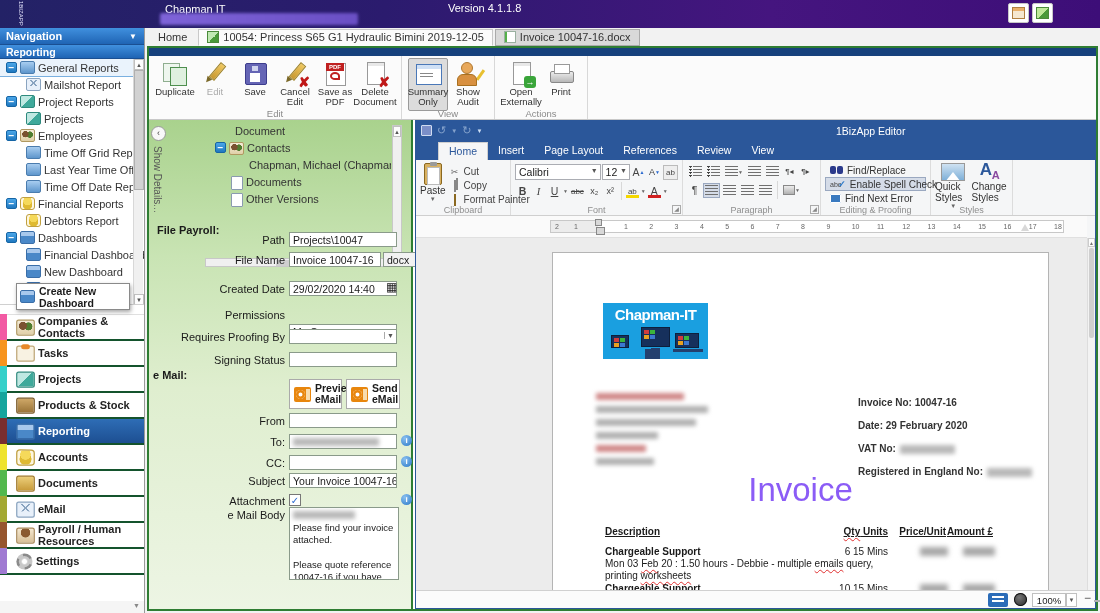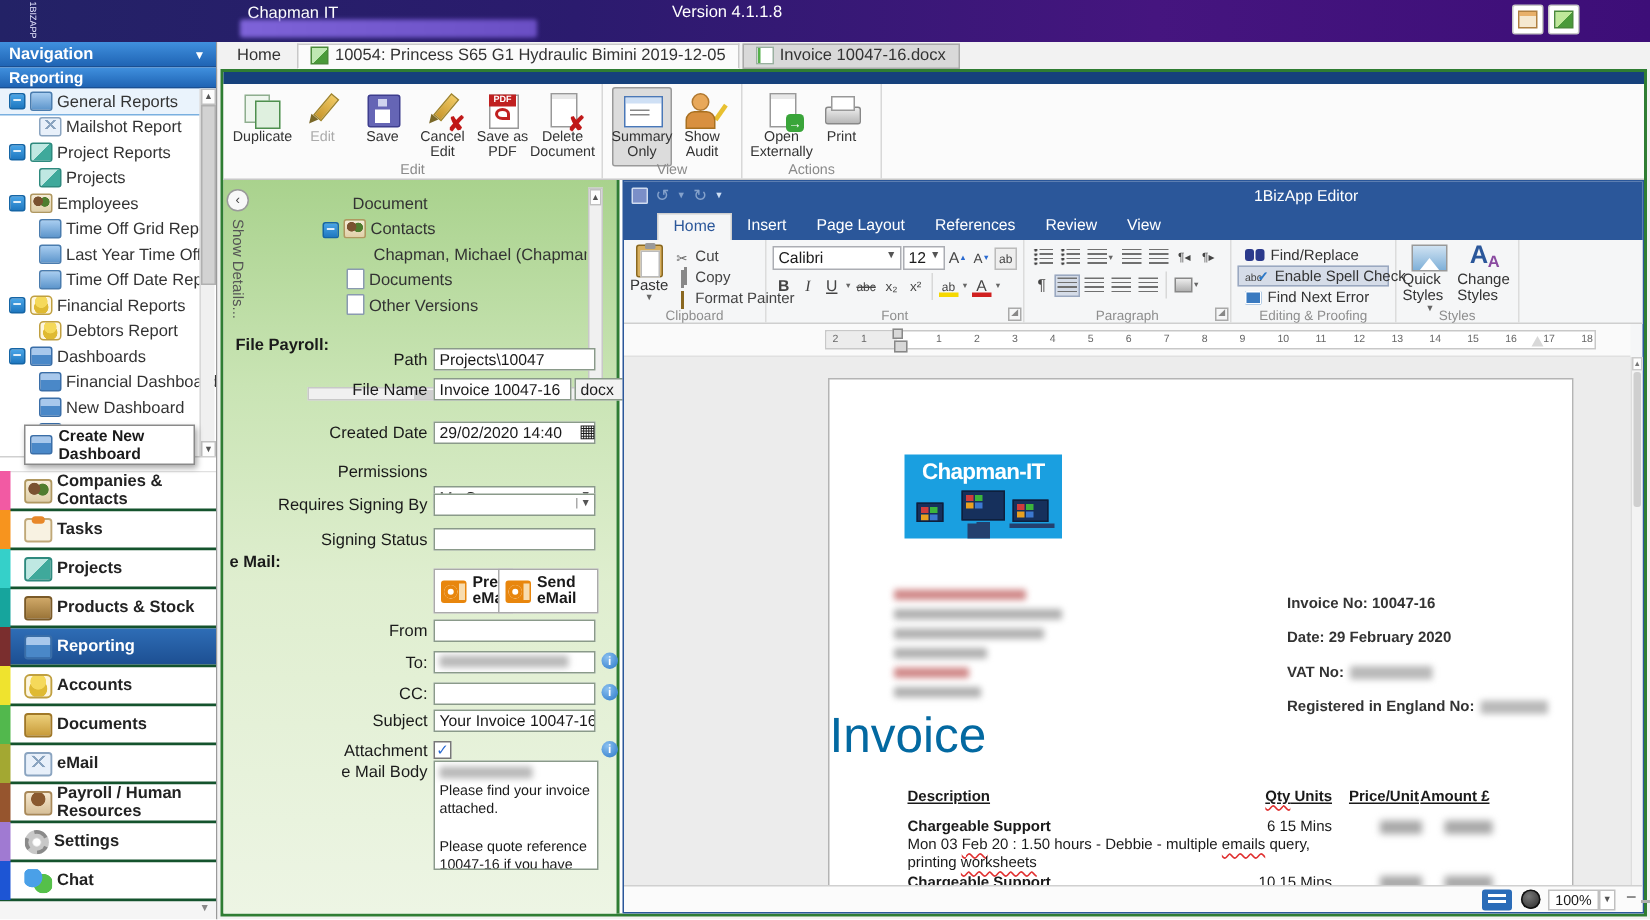--- a/index.html
+++ b/index.html
@@ -97,21 +97,21 @@
   .i-open .ar{position:absolute;right:-1px;bottom:-1px;width:12px;height:12px;line-height:12px;text-align:center;background:#3aa53a;color:#fff;border-radius:3px;font-size:9px;font-weight:bold}
   .i-print::before{content:"";position:absolute;left:3px;top:10px;width:22px;height:10px;background:linear-gradient(#ececec,#b8b8b8);border:1px solid #888;border-radius:2px}
   .i-print::after{content:"";position:absolute;left:7px;top:3px;width:14px;height:8px;background:#fff;border:1px solid #999}
 
   
   #details{position:absolute;left:0;top:72px;width:264px;bottom:0;border-right:2px solid #2f7d33;
     background:linear-gradient(180deg,#a9d28d,#c9e4b4 28%,#dfeecf 55%,#edf5e4 100%)}
   #collapse{position:absolute;left:2px;top:6px;width:15px;height:15px;border-radius:50%;background:#f8f8f8;border:1px solid #9a9a9a;font-size:9px;text-align:center;line-height:13px;color:#444}
   #show-details{position:absolute;left:3px;top:26px;writing-mode:vertical-rl;font-size:10px;color:#555}
   #dtree{position:absolute;left:56px;top:5px;width:186px;height:132px}
-  .dt-row{height:17px;display:flex;align-items:flex-end;gap:3px;white-space:nowrap;overflow:hidden;color:#333}
+  .dt-row{height:17px;display:flex;align-items:flex-start;gap:3px;white-space:nowrap;overflow:hidden;color:#333}
   #dtree-vs{position:absolute;left:243px;top:5px;width:10px;height:141px;background:#f0f0f0;border:1px solid #c8c8c8}
   #dtree-hs{position:absolute;left:56px;top:138px;width:186px;height:9px;background:#f0f0f0;border:1px solid #c8c8c8}
   #dtree-hthumb{position:absolute;left:70px;top:1px;width:70px;height:6px;background:#cfcfcf}
   .flabel{position:absolute;width:128px;text-align:right;color:#1a1a1a}
   .finput{position:absolute;left:140px;width:108px;height:15px;background:#fff;border:1px solid #8a9a8a;font-size:10.5px;padding:1px 3px;white-space:nowrap;overflow:hidden}
   .combo-arrow{position:absolute;right:2px;top:2px;font-size:7px;color:#555}
   #fd-title{position:absolute;left:8px;top:104px;font-weight:bold}
   #email-title{position:absolute;left:4px;top:249px;font-weight:bold}
   .olbtn{position:absolute;height:30px;background:#fff;border:1px solid #aaa;display:flex;align-items:center;gap:4px;padding:0 4px;font-weight:bold;font-size:10.5px;line-height:1.05}
   .ol{width:17px;height:15px;background:#e8860d;border-radius:2px;position:relative;flex:none}
@@ -188,21 +188,21 @@
   #dev-mon::after{content:"";position:absolute;left:9px;top:20px;width:9px;height:4px;background:#24406e;box-shadow:-3px 4px 0 3px #24406e}
   #dev-tab{left:8px;top:32px;width:18px;height:13px}
   #dev-lap{left:72px;top:30px;width:24px;height:15px}
   #dev-lap::after{content:"";position:absolute;left:-3px;top:15px;width:30px;height:3px;background:#24406e}
   #doc-addr{position:absolute;left:43px;top:140px}
   #doc-addr div{height:7px;margin-bottom:6px;filter:blur(2px);border-radius:1px;background:#b0b0b0}
   #doc-addr div.red{background:#d08888}
   #doc-meta{position:absolute;left:305px;top:144px;font-size:10px;font-weight:600;color:#333}
   #doc-meta .ml{height:23px;white-space:nowrap}
   #doc-meta .redact{display:inline-block;height:9px;vertical-align:middle;margin-left:4px}
-  #doc-title{position:absolute;left:0;top:218px;width:100%;font-size:33px;color:#0369a1;font-family:"Liberation Sans",sans-serif}
+  #doc-title{position:absolute;left:0;top:218px;width:100%;text-align:center;font-size:33px;color:#8b5cf6;font-family:"Liberation Sans",sans-serif}
   #doc-table{position:absolute;left:0;top:273px;right:0;font-size:10px}
   .cell{position:absolute;white-space:nowrap}
   .hd{font-weight:bold;text-decoration:underline}
   .sperr{text-decoration:underline;text-decoration-style:wavy;text-decoration-color:#e03030;text-decoration-thickness:1px;text-underline-offset:2px}
   .rowtitle{font-weight:bold}
   .rdetail{position:absolute;left:52px;width:300px;white-space:normal;line-height:1.2}
   .blurcell{position:absolute;height:9px;background:#a8a8a8;filter:blur(2.5px);border-radius:1px}
   #ed-status{position:absolute;left:0;right:0;bottom:0;height:18px;background:#fbfbfb;border-top:1px solid #d0d0d0}
   .st-btn{position:absolute;top:2px;height:14px}
   #st-layout{left:572px;width:20px;background:#2b6cb8;border-radius:2px}
@@ -353,25 +353,20 @@
       </div>
       <div class="mod">
         <span class="strip" style="background: rgb(150, 85, 46);"></span>
         <span class="ic mic ic-person"></span>
         <span class="mlabel">Payroll / Human Resources</span>
       </div>
       <div class="mod">
         <span class="strip" style="background: rgb(160, 122, 210);"></span>
         <span class="ic mic ic-gear"></span>
         <span class="mlabel">Settings</span>
-      </div>
-      <div class="mod">
-        <span class="strip" style="background: rgb(29, 85, 212);"></span>
-        <span class="ic mic ic-chat"></span>
-        <span class="mlabel">Chat</span>
       </div>
     </div>
   <div id="sidebar-bottom">
       <span>▼</span>
     </div>
 </div>
 
 <div id="main">
   <div id="tabstrip">
     <span class="tab">
@@ -492,35 +487,35 @@
       <span class="finput" style="top:132px;width:92px">Invoice 10047-16</span>
       <span class="finput" style="top:132px;left:234px;width:45px;background:#f2f2f2">docx</span>
 
       <span class="flabel" style="left:8px;top:163px">Created Date</span>
       <span class="finput" style="top:161px">29/02/2020 14:40</span>
       <span style="position:absolute;left:237px;top:160px;font-size:12px">▦</span>
 
       <span class="flabel" style="left:8px;top:189px">Permissions</span>
       <span class="finput" style="top:204px"><span>My Company</span><span class="combo-arrow">▼</span></span>
 
-      <span class="flabel" style="left:8px;top:211px">Requires Signing By</span>
+      <span class="flabel" style="left:8px;top:211px">Requires Proofing By</span>
       <span class="finput" style="top:209px">
           <span class="combo-arrow" style="border-left:1px solid #aaa;padding-left:2px">▼</span>
         </span>
 
       <span class="flabel" style="left:8px;top:234px">Signing Status</span>
       <span class="finput" style="top:232px"></span>
 
       <div id="email-title">e Mail:</div>
 
       <div class="olbtn" style="left:140px;top:259px;width:53px">
         <span class="ol"></span>
         <span>Preview eMail</span>
       </div>
-      <div class="olbtn" style="left:183px;top:259px;width:67px">
+      <div class="olbtn" style="left:197px;top:259px;width:54px">
         <span class="ol"></span>
         <span>Send eMail</span>
       </div>
 
       <span class="flabel" style="left:8px;top:295px">From</span>
       <span class="finput" style="top:293px"></span>
 
       <span class="flabel" style="left:8px;top:316px">To:</span>
       <span class="finput" style="top:314px"><span class="redact" style="display:inline-block;width:86px;height:8px"></span></span>
       <span class="info-i" style="left:252px;top:315px">i</span>

